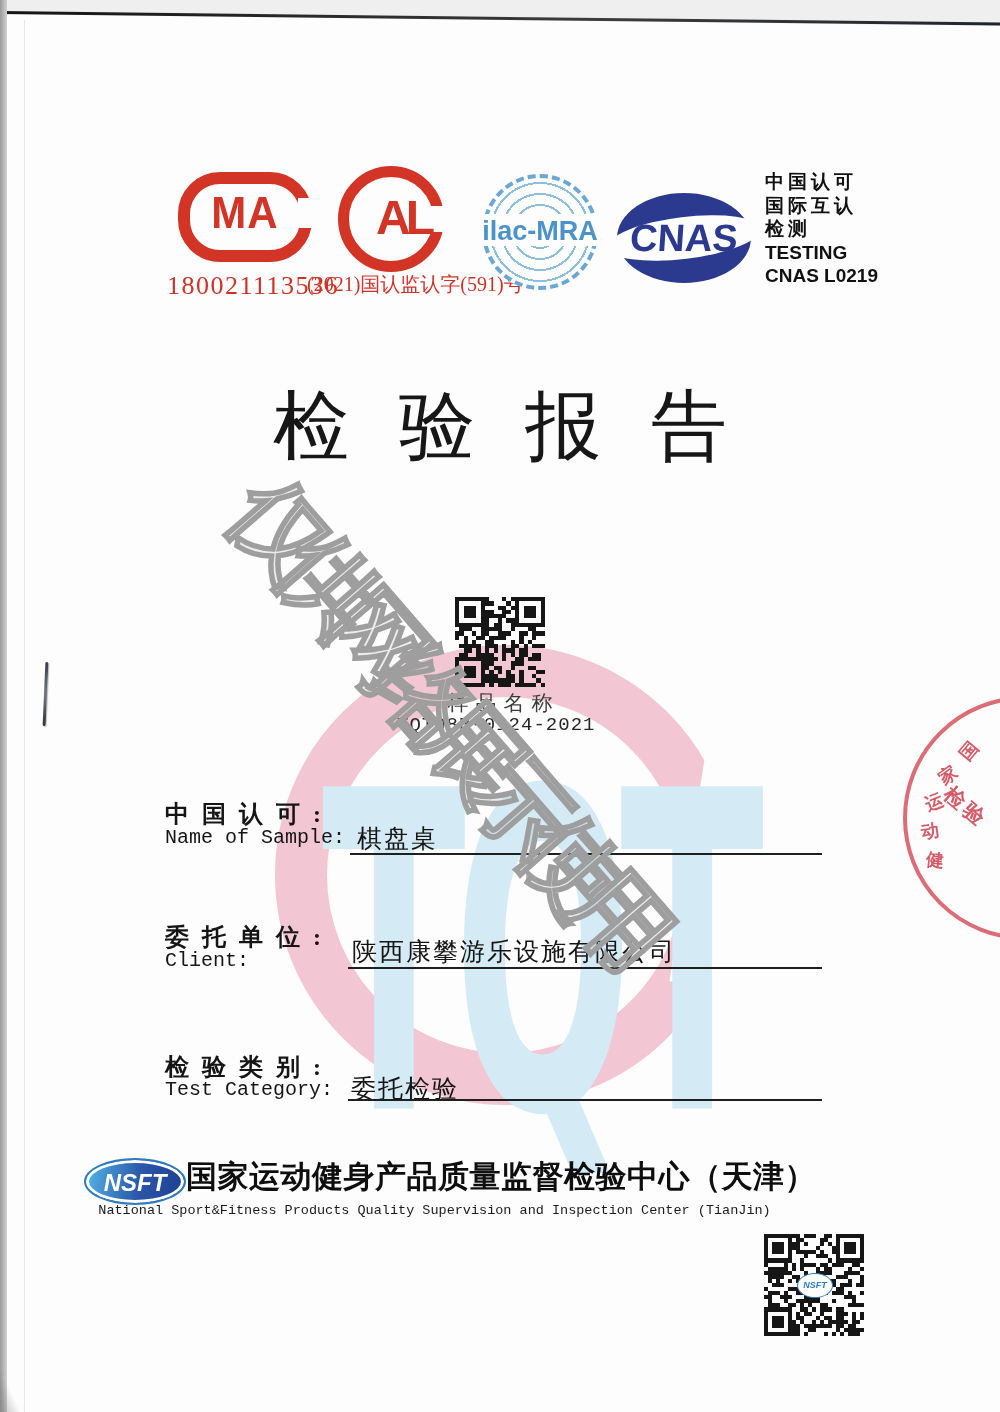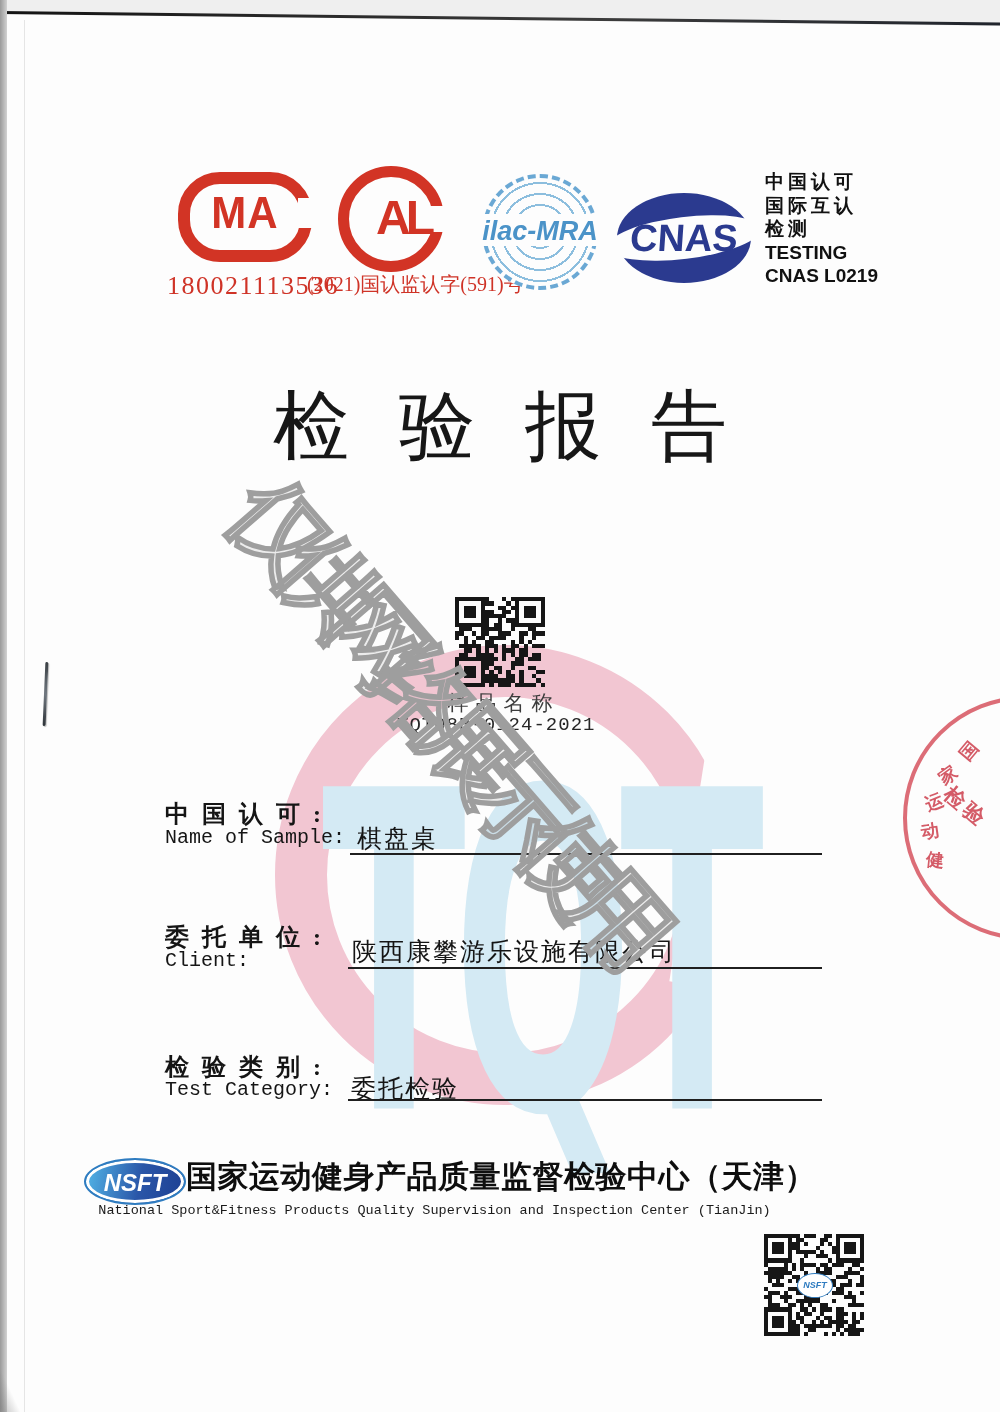--- a/index.html
+++ b/index.html
@@ -34,21 +34,21 @@
   .cal-notch { left:92px; top:40px; width:14px; height:26px; background:#fdfdfd; }
   .cal-txt { left:12px; top:24px; width:106px; text-align:center; color:#d23425; font-weight:800;
              font-size:48px; letter-spacing:-5px; font-family:"Liberation Sans",sans-serif; }
   .cal-num { left:307px; top:271px; font-size:20px; }
   .ilac { left:478px; top:170px; width:124px; height:124px; }
   .ilac-disc { left:4px; top:4px; width:116px; height:116px; border-radius:50%;
                background:repeating-radial-gradient(circle at 50% 50%, #fdfdfd 0 4px, #8cbede 4px 6px, #fdfdfd 6px 11px);
                border:4px dashed #6aa8d4; }
   .ilac-band { left:-6px; top:44px; width:136px; height:32px; background:#fdfdfd; }
   .ilac-txt { left:-8px; top:46px; width:140px; text-align:center; color:#4b93c8; font-weight:800;
-              font-size:27px; font-family:"Liberation Sans",sans-serif;font-style:italic; }
+              font-size:27px; font-family:"Liberation Sans",sans-serif; }
   .cnas { left:617px; top:193px; width:134px; height:90px; }
   .cnas-ellipse { left:0; top:0; width:134px; height:90px; background:#2b3a8f; border-radius:50%; }
   .cnas-band { left:-10px; top:24px; width:154px; height:42px; background:#fdfdfd;
                border-radius:50%; transform:rotate(-7deg); }
   .cnas-txt { left:0; top:24px; width:134px; text-align:center; color:#2b3a8f; font-weight:800;
               font-size:38px; letter-spacing:0px; font-family:"Liberation Sans",sans-serif; transform:skewX(-4deg); }
   .accred { left:765px; top:170px; width:160px; color:#111; font-weight:700; font-size:19px; line-height:23.5px; }
   .accred .cnl { letter-spacing:4px; }
 
   

